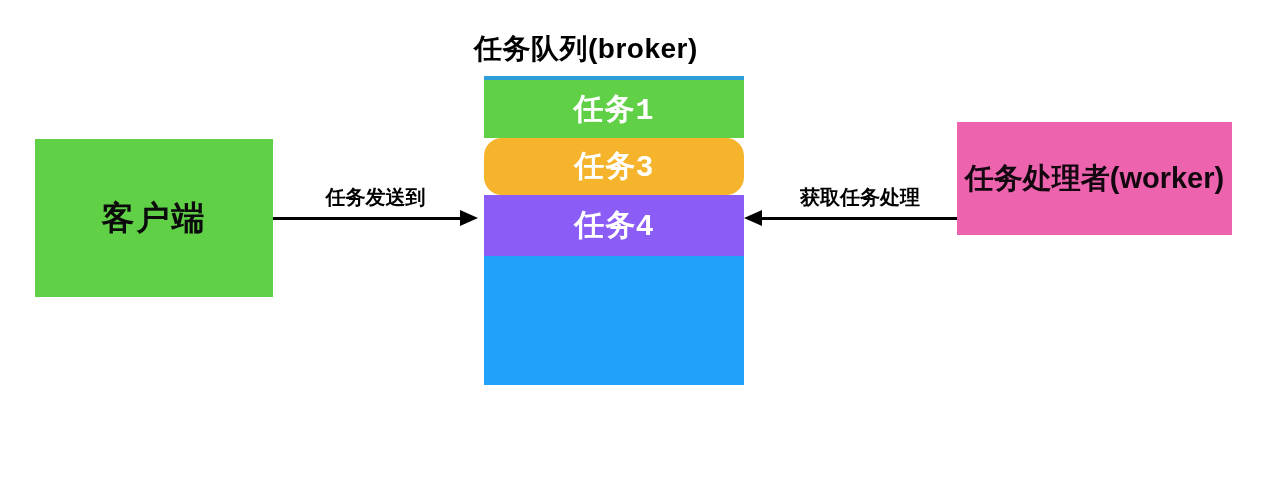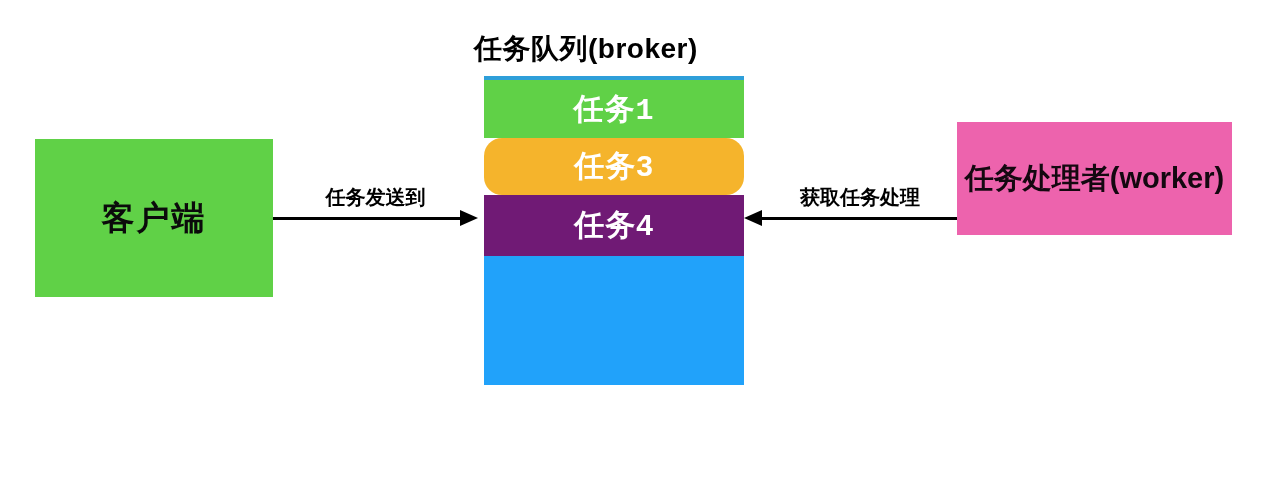--- a/index.html
+++ b/index.html
@@ -65,21 +65,21 @@
   </div>
 
   <div class="queue">
     <div class="queue-strip" style="background: rgb(46, 159, 217);"></div>
     <div class="queue-row row-1" style="background: rgb(96, 209, 71); font-family: Liberation Mono, monospace;">
       <span>任务1</span>
     </div>
     <div class="queue-row row-3" style="background: rgb(245, 180, 44);">
       <span>任务3</span>
     </div>
-    <div class="queue-row row-4" style="background: #701a75;">
+    <div class="queue-row row-4" style="background: #8b5cf6;">
       <span>任务4</span>
     </div>
     <div class="queue-empty" style="background: rgb(33, 162, 250);"></div>
   </div>
 
   <div class="arrow arrow-fetch">
     <div class="arrow-label">获取任务处理</div>
     <div class="arrow-line" style="background: rgb(0, 0, 0);"></div>
     <div class="arrow-head"></div>
   </div>

